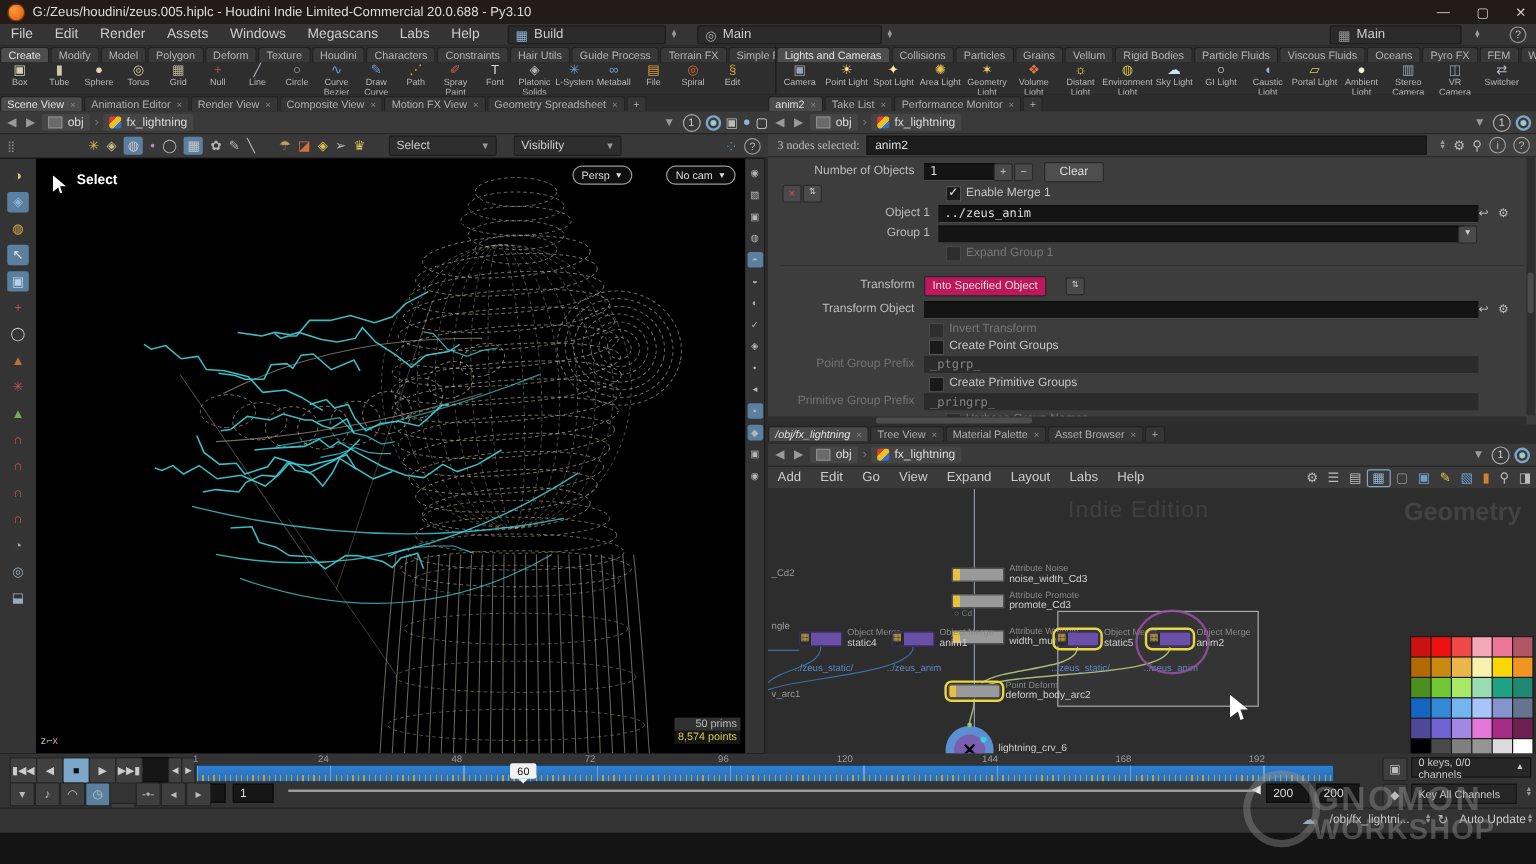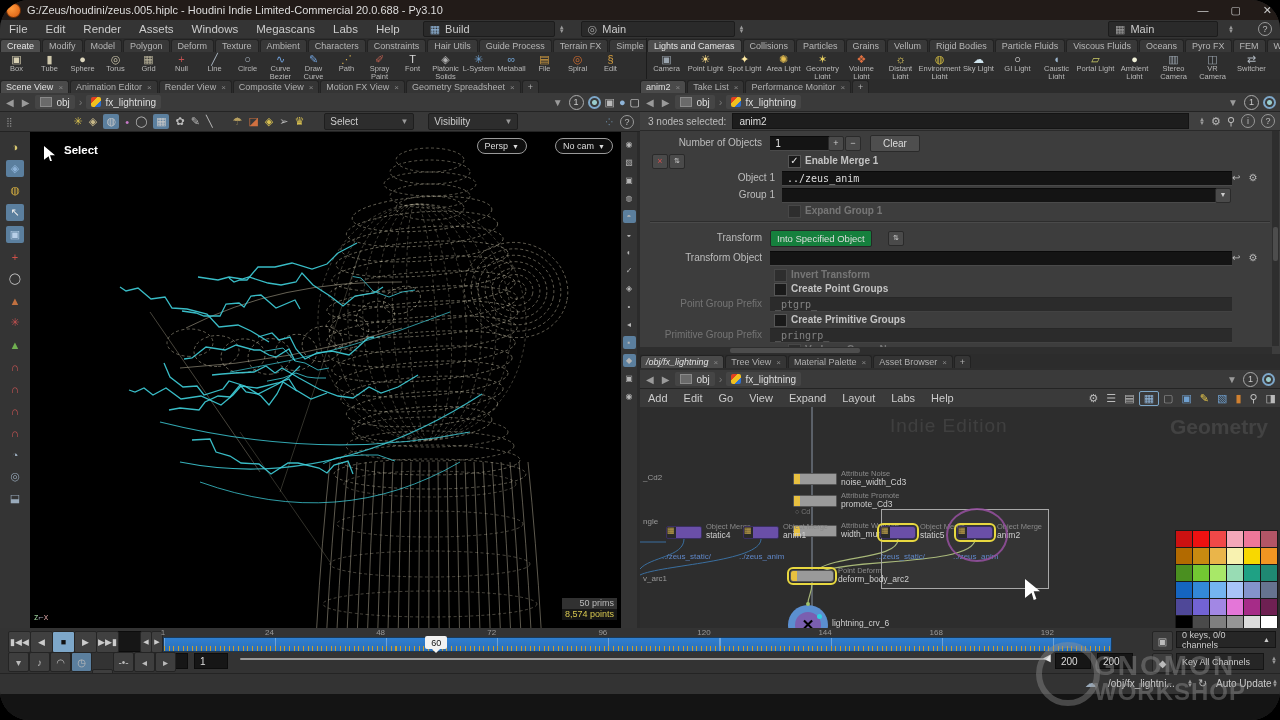--- a/index.html
+++ b/index.html
@@ -1,17 +1,17 @@
 <!DOCTYPE html>
 <html><head>
 <meta charset="utf-8">
 <style>
   html,body{margin:0;padding:0;background:#000;}
   #app{position:relative;width:1280px;height:720px;overflow:hidden;background:#2b2b2b;
-       font-family:"Liberation Sans",sans-serif;color:#c8c8c8;font-size:11px;border-radius:29px;
+       font-family:"Liberation Sans",sans-serif;color:#c8c8c8;font-size:11px;
        -webkit-font-smoothing:antialiased;}
   .abs{position:absolute;}
   
   .titlebar{position:absolute;left:0;top:0;width:1280px;height:20px;background:#221b18;
             display:flex;align-items:center;gap:6px;padding-left:6px;box-sizing:border-box;}
   .hlogo{width:13px;height:13px;border-radius:50%;background:radial-gradient(circle at 35% 35%,#ff9a3c,#d85a10);
          border:1px solid #7a3408;}
   .titletext{color:#ddd;font-size:11px;}
   .winbtns{position:absolute;right:8px;top:0;height:20px;display:flex;gap:22px;align-items:center;color:#ccc;font-size:11px;}
   
@@ -83,26 +83,26 @@
             padding:0 6px;color:#ddd;font-size:10px;}
   .ppbody{position:absolute;left:0;top:38px;width:640px;height:223px;overflow:hidden;}
   .prow{position:absolute;left:0;width:547px;height:16px;}
   .plabel{position:absolute;text-align:right;color:#bdbdbd;font-size:10px;top:2px;}
   .plabel.dim,.pcheck.dim,.pchecklabel.dim,.pfield.dim{opacity:.42;}
   .pfield{position:absolute;background:#141414;border-top:1px solid #0a0a0a;border-bottom:1px solid #4a4a4a;
           height:13px;color:#ddd;font-size:10px;display:flex;align-items:center;padding:0 5px;top:1px;
           font-family:"DejaVu Sans Mono",monospace;}
   .pcheck{position:absolute;width:11px;height:11px;top:2px;background:#1a1a1a;border:1px solid #555;
           color:#e8e8e8;font-size:10px;line-height:10px;text-align:center;}
-  .pchecklabel{position:absolute;top:2px;color:#c4c4c4;font-size:10px;font-weight:bold;}
+  .pchecklabel{position:absolute;top:2px;color:#c4c4c4;font-size:10px;}
   .pbtn{position:absolute;top:1px;width:14px;height:13px;background:#4a4a4a;border:1px solid #2a2a2a;
         color:#ccc;font-size:9px;text-align:center;line-height:12px;border-radius:2px;}
   .pbutton{position:absolute;top:0;height:15px;background:#4e4e4e;border:1px solid #2a2a2a;border-radius:2px;
            color:#ddd;font-size:10px;display:flex;align-items:center;padding:0 12px;}
-  .pcombosel{position:absolute;top:0;height:15px;background:#15803d;border:1px solid #262626;border-radius:2px;
+  .pcombosel{position:absolute;top:0;height:15px;background:#be185d;border:1px solid #262626;border-radius:2px;
              color:#ddd;font-size:9.5px;display:flex;align-items:center;padding:0 6px;}
   .psep{position:absolute;left:10px;width:620px;height:1px;background:#2d2d2d;border-bottom:1px solid #4a4a4a;}
   .opicons{position:absolute;top:2px;color:#b9b9b9;font-size:10px;display:flex;gap:8px;}
   .vscroll{position:absolute;right:1px;top:38px;width:7px;height:215px;background:#2e2e2e;}
   .vscroll .th{position:absolute;left:1px;top:96px;width:5px;height:34px;background:#4d4d4d;border-radius:2px;}
   .hscroll{position:absolute;left:0;top:254px;width:632px;height:7px;background:#2e2e2e;}
   .hscroll .th{position:absolute;left:90px;top:1px;width:130px;height:5px;background:#4d4d4d;border-radius:2px;}
   
   .netpane{position:absolute;left:640px;top:354px;width:640px;height:274px;background:#2d2d2d;}
   .netmenu{position:absolute;left:0;top:35px;width:640px;height:18px;background:#3a3a3a;border-bottom:1px solid #242424;
@@ -223,21 +223,21 @@
     <div class="qcircle" style="position:absolute;right:8px;">?</div>
   </div>
 
   <div class="shelftabs" style="left:0;width:646px;" id="shelfTabsL">
       <div class="stab active">Create</div>
       <div class="stab">Modify</div>
       <div class="stab">Model</div>
       <div class="stab">Polygon</div>
       <div class="stab">Deform</div>
       <div class="stab">Texture</div>
-      <div class="stab">Ambient</div>
+      <div class="stab">Houdini</div>
       <div class="stab">Characters</div>
       <div class="stab">Constraints</div>
       <div class="stab">Hair Utils</div>
       <div class="stab">Guide Process</div>
       <div class="stab">Terrain FX</div>
       <div class="stab">Simple FX</div>
     </div>
   <div class="shelftools" style="left:0;width:646px;" id="shelfToolsL">
       <div class="tool" style="width: 33px;">
         <span class="tg" style="color: rgb(215, 207, 178);">▣</span>
@@ -661,21 +661,21 @@
       <div class="chip">
         <span class="fxicon"></span>
           <span>fx_lightning</span>
       </div>
       <span class="pathfill"></span>
       <span class="navarr">▼</span>
       <div class="onecircle">1</div>
       <div class="radio" style="margin-right:4px;"></div>
     </div>
     <div class="selrow">
-      <span style="font-size:10px;color:#bbb;white-space:nowrap;">3 nodes selected:</span>
+      <span style="font-size:10px;color:#bbb;white-space:nowrap;font-family:Liberation Serif, serif;">3 nodes selected:</span>
       <div class="selfield">anim2</div>
       <span class="spin">▲<br>▼</span>
       <span class="dico">⚙</span>
       <span class="dico">⚲</span>
       <div class="qcircle">i</div>
       <div class="qcircle" style="margin-right:5px;">?</div>
     </div>
 
     <div class="ppbody">
       <div class="prow" style="top:4px;">

